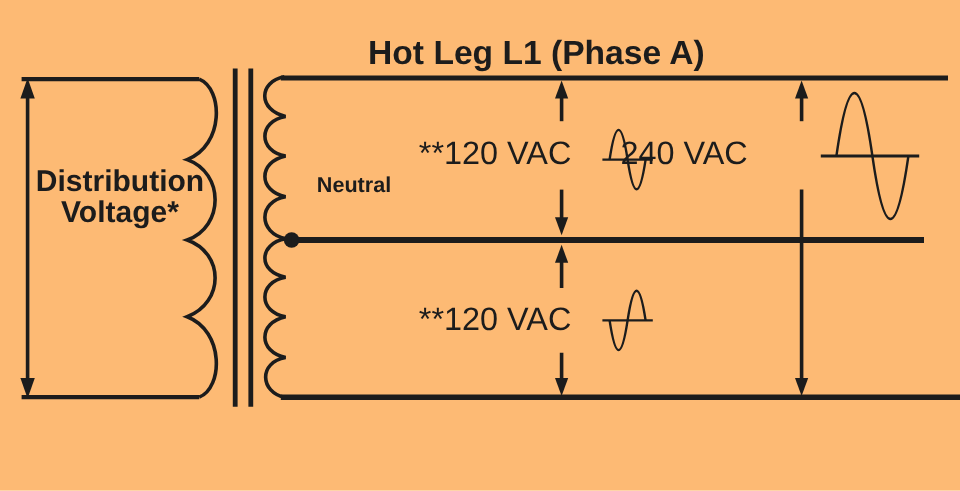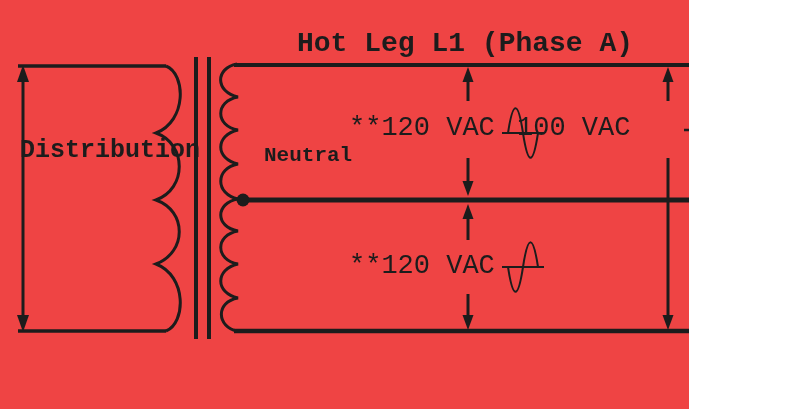--- a/index.html
+++ b/index.html
@@ -2,24 +2,24 @@
 <html><head>
 <meta charset="utf-8">
 <style>
   html, body {
     margin: 0;
     padding: 0;
     background: #ffffff;
   }
   .canvas {
     position: relative;
-    width: 689px;
+    width: 800px;
     height: 409px;
-    background: #ef4444;
-    font-family: Liberation Mono, monospace;
+    background: #fdba74;
+    font-family: Liberation Sans, sans-serif;
     color: #1c1c1c;
     overflow: hidden;
   }
   .art {
     position: absolute;
     left: 0;
     top: 0;
   }
   .label {
     position: absolute;
@@ -41,21 +41,21 @@
     width: 160px;
     font-size: 25px;
     font-weight: 600;
     line-height: 26px;
     text-align: center;
     white-space: normal;
   }
   .neutral-label {
     left: 264px;
     top: 144px;
-    font-size: 21px;
+    font-size: 18px;
     font-weight: 700;
   }
   .vac {
     font-size: 27px;
     font-weight: 400;
     width: 145px;
     text-align: left;
     line-height: 28px;
   }
   .vac-top { left: 349px; top: 114px; }
@@ -146,23 +146,24 @@
       <line x1="-43" y1="0" x2="39" y2="0" stroke-width="2.5"></line>
       <path d="M-30,0 C-20,-70 -10,-70 0,0 C10,70 20,70 30,0" stroke-width="2"></path>
     </g>
   </svg>
 
   <div class="label title title-top">Hot Leg L1 (Phase A)</div>
 
 
   <div class="label dist-label">
     <span>Distribution</span><br>
+    <span>Voltage*</span>
   </div>
 
   <div class="label neutral-label">Neutral</div>
 
   <div class="label vac vac-top">**120 VAC</div>
 
   <div class="label vac vac-bottom">**120 VAC</div>
 
-  <div class="label vac vac-total">100 VAC</div>
+  <div class="label vac vac-total">240 VAC</div>
 
 </div>
 
 </body></html>

